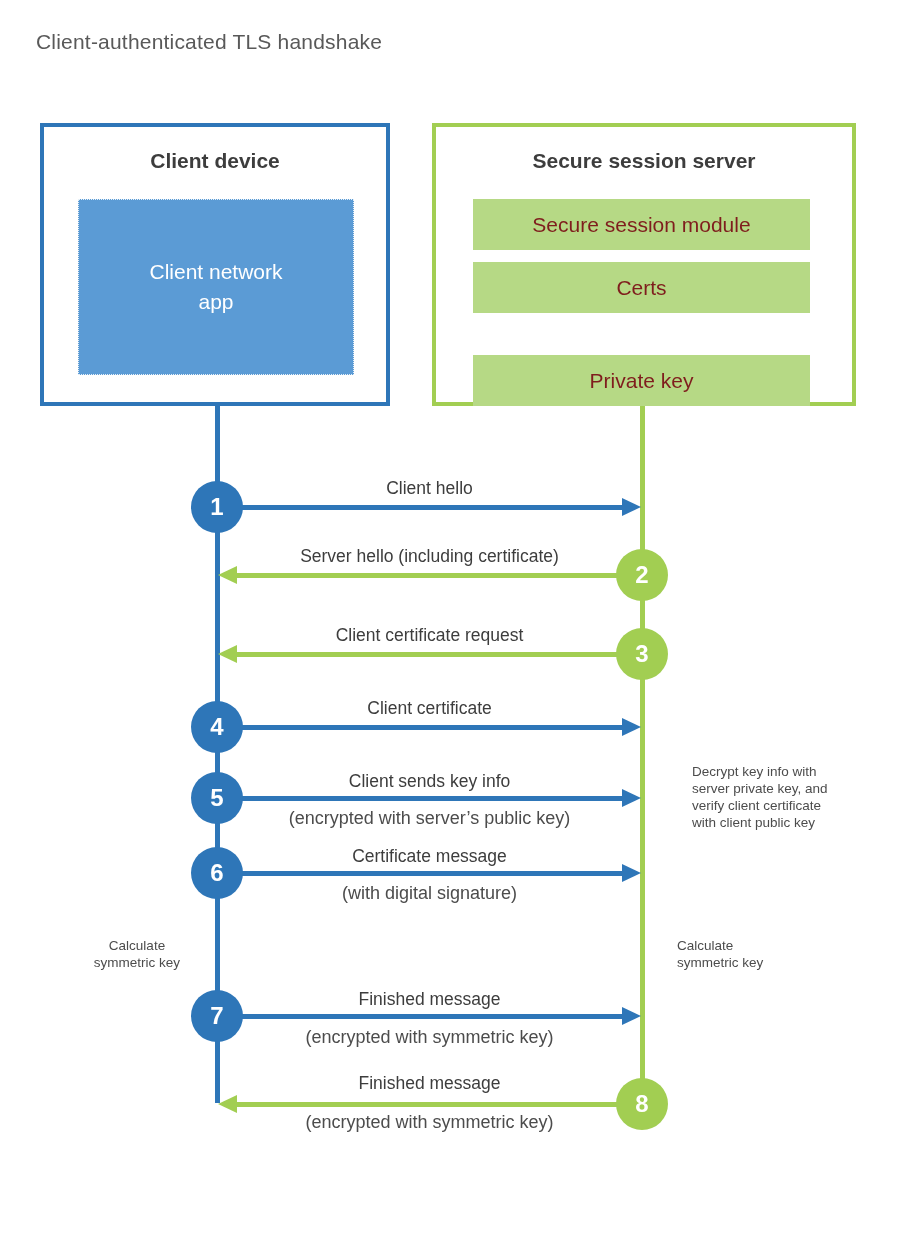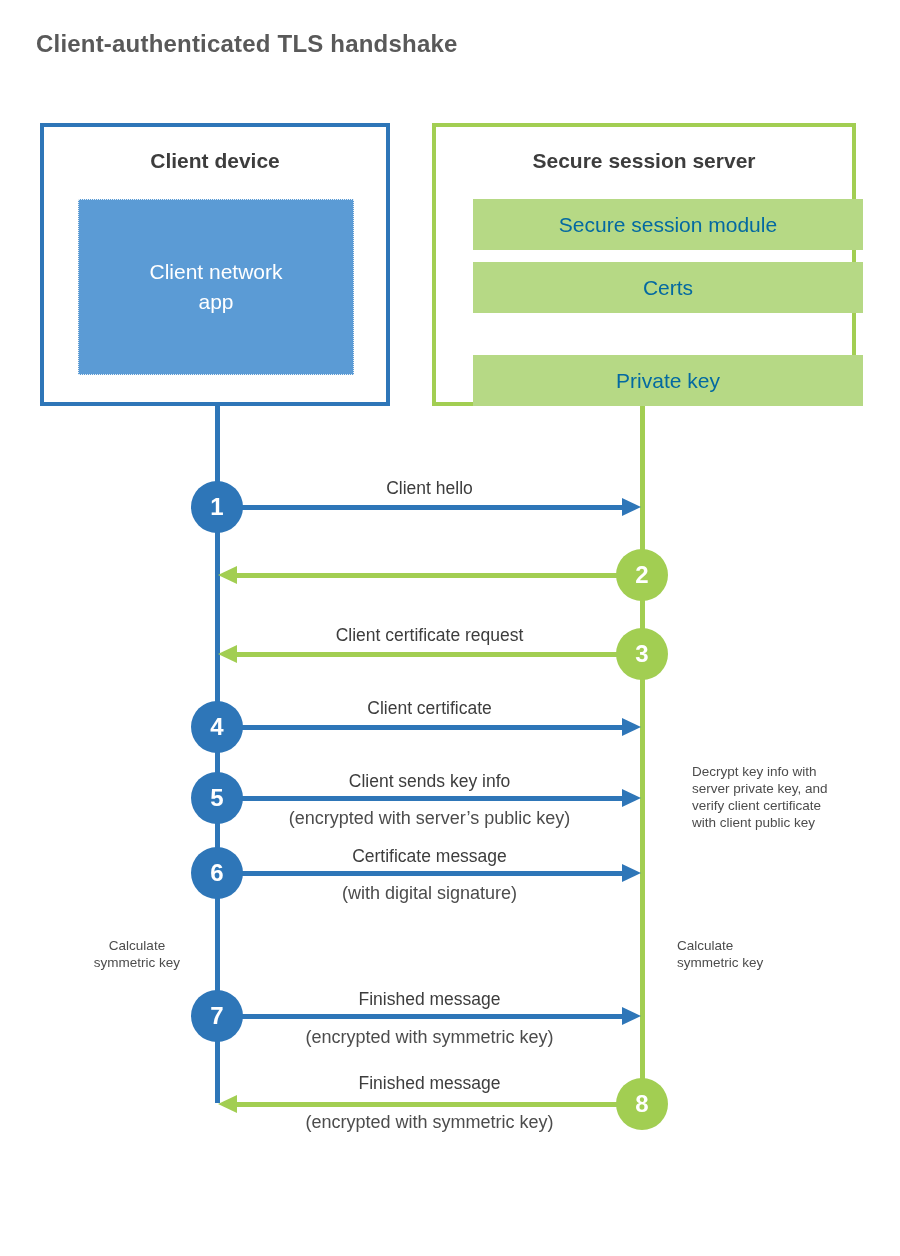--- a/index.html
+++ b/index.html
@@ -9,29 +9,29 @@
     --green-fill:#b6d985;
     --text-dark:#3d3d3d;
     --text-gray:#4c4c4c;
     --title-gray:#595959;
   }
   *{margin:0;padding:0;box-sizing:border-box;}
   html,body{background:#fff;}
   body{font-family:"Liberation Sans","DejaVu Sans",sans-serif;}
   .canvas{position:relative;width:900px;height:1256px;background:#ffffff;overflow:hidden;}
 
-  .title{position:absolute;left:36px;top:30px;font-size:24px;font-weight:700;color:var(--title-gray);letter-spacing:0.2px;}
+  .title{position:absolute;left:36px;top:30px;font-size:21px;font-weight:400;color:var(--title-gray);letter-spacing:0.2px;}
 
   
   .box{position:absolute;top:123px;height:283px;background:#fff;}
   .client-box{left:40px;width:350px;border:4px solid var(--blue);}
   .server-box{left:432px;width:424px;border:4px solid var(--green);}
   .box-title{position:absolute;left:0;top:22px;width:100%;text-align:center;font-size:21px;font-weight:700;color:var(--text-dark);}
   .client-app{position:absolute;left:34px;top:72px;width:276px;height:176px;background:var(--blue-fill);border:1px dotted rgba(255,255,255,0.85);display:flex;align-items:center;justify-content:center;text-align:center;color:#fff;font-size:21px;line-height:30px;white-space:pre-line;}
-  .bar{position:absolute;left:37px;width:390px;height:51px;background:var(--green-fill);display:flex;align-items:center;justify-content:center;color:#0369a1;font-size:21px;}
+  .bar{position:absolute;left:37px;width:337px;height:51px;background:var(--green-fill);display:flex;align-items:center;justify-content:center;color:#7f1d1d;font-size:21px;}
   .bar1{top:72px;}
   .bar2{top:135px;}
   .bar3{top:196px;margin-top:32px;}
 
   
   .vline{position:absolute;width:5px;z-index:1;}
   .blue-line{left:215px;top:406px;height:697px;background:var(--blue);}
   .green-line{left:640px;top:406px;height:712px;background:var(--green);}
 
   
@@ -80,20 +80,21 @@
   <div class="vline blue-line"></div>
   <div class="vline green-line"></div>
 
   <div class="lbl" style="top:478px">Client hello</div>
   <div class="hline blue" style="top:505px"></div>
   <div class="ah right" style="top:498px"></div>
   <div class="circle blue" style="top:481px">
       <span>1</span>
     </div>
 
+  <div class="lbl" style="top:546px">Server hello (including certificate)</div>
   <div class="hline green" style="top:573px"></div>
   <div class="ah left" style="top:566px"></div>
   <div class="circle green" style="top:549px">
       <span>2</span>
     </div>
 
   <div class="lbl" style="top:625px">Client certificate request</div>
   <div class="hline green" style="top:652px"></div>
   <div class="ah left" style="top:645px"></div>
   <div class="circle green" style="top:628px">

